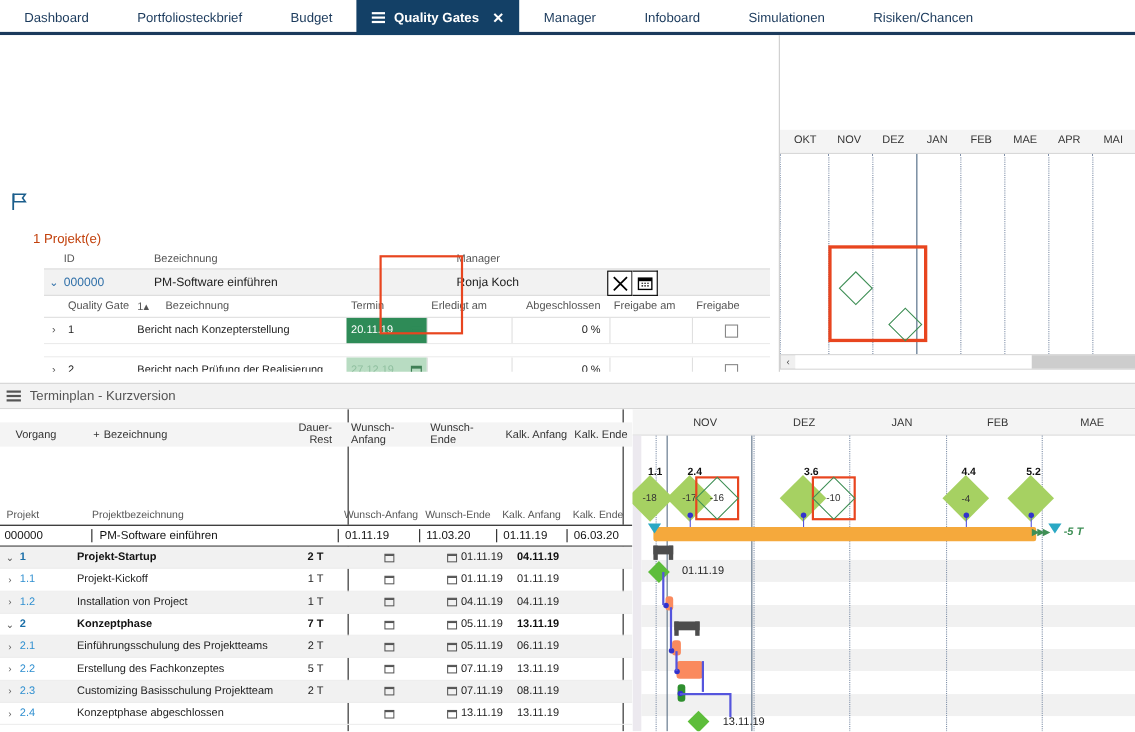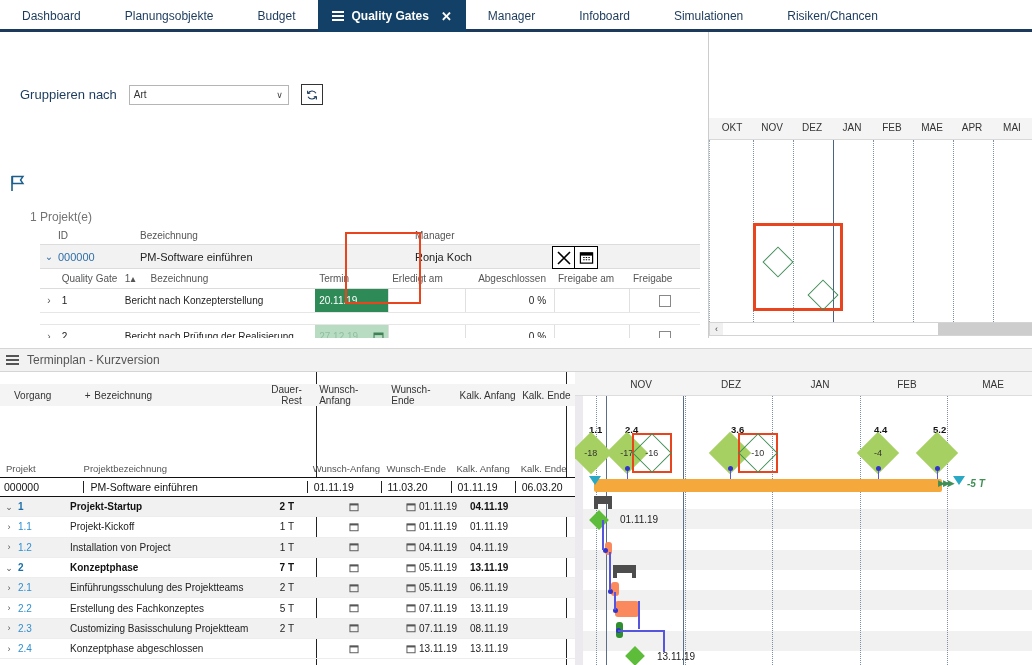--- a/index.html
+++ b/index.html
@@ -72,21 +72,21 @@
   .refresh-btn {
     width: 22px; height: 21px; border: 1px solid #333; background: #fff;
     display: flex; align-items: center; justify-content: center; cursor: pointer;
   }
 
   .section-head {
     position: absolute; left: 10px; top: 142px; display: flex; align-items: center; gap: 8px;
   }
   .section-head-text { font-size: 14px; color: #1b3a5c; }
 
-  .count-text { position: absolute; left: 30px; top: 178px; font-size: 12px; color: #737373; }
+  .count-text { position: absolute; left: 30px; top: 178px; font-size: 12px; color: #c2410c; }
 
   
   .qg-table { position: absolute; left: 40px; top: 194px; width: 660px; }
   .qg-hdr { display: flex; height: 18px; align-items: center; color: #555; font-size: 10px; }
   .qg-hdr .c-id { width: 100px; padding-left: 18px; }
   .qg-hdr .c-bez { width: 275px; }
   .qg-hdr .c-mgr { width: 150px; }
 
   .qg-proj {
     display: flex; height: 25px; align-items: center;
@@ -293,21 +293,21 @@
 </head>
 <body>
 
 <div id="root">
 
   <div class="navbar">
     <div class="nav-item">
         <span>Dashboard</span>
       </div>
     <div class="nav-item">
-        <span>Planungsobjekte</span>
+        <span>Portfoliosteckbrief</span>
       </div>
     <div class="nav-item">
         <span>Budget</span>
       </div>
     <div class="nav-item active">
       <span class="hamburger-icon">
           <i></i>
           <i></i>
           <i></i>
         </span>
@@ -324,35 +324,20 @@
         <span>Simulationen</span>
       </div>
     <div class="nav-item">
         <span>Risiken/Chancen</span>
       </div>
   </div>
 
   <div class="panel-left">
 
 
-    <div class="group-row">
-      <span class="group-label">Gruppieren nach</span>
-      <div class="group-select">
-        <span>Art</span>
-        <span class="caret">∨</span>
-      </div>
-      <div class="refresh-btn">
-        <svg width="14" height="14" viewBox="0 0 16 16">
-          <path d="M3 3 L3 6 L6 6" fill="none" stroke="#1b3a5c" stroke-width="1.3"></path>
-          <path d="M13 13 L13 10 L10 10" fill="none" stroke="#1b3a5c" stroke-width="1.3"></path>
-          <path d="M3.5 6.5 A5 5 0 0 1 12.5 6" fill="none" stroke="#1b3a5c" stroke-width="1.3"></path>
-          <path d="M12.5 9.5 A5 5 0 0 1 3.5 10" fill="none" stroke="#1b3a5c" stroke-width="1.3"></path>
-        </svg>
-      </div>
-    </div>
 
     <div class="section-head">
       <svg width="16" height="18" viewBox="0 0 16 18">
         <path d="M2 2 L2 17" stroke="#1b5e8c" stroke-width="1.6" fill="none"></path>
         <path d="M2.5 2.5 L13 2.5 L10.5 6 L13 9.5 L2.5 9.5 Z" stroke="#1b5e8c" stroke-width="1.4" fill="none"></path>
       </svg>
     </div>
 
     <div class="count-text">1 Projekt(e)</div>
 

